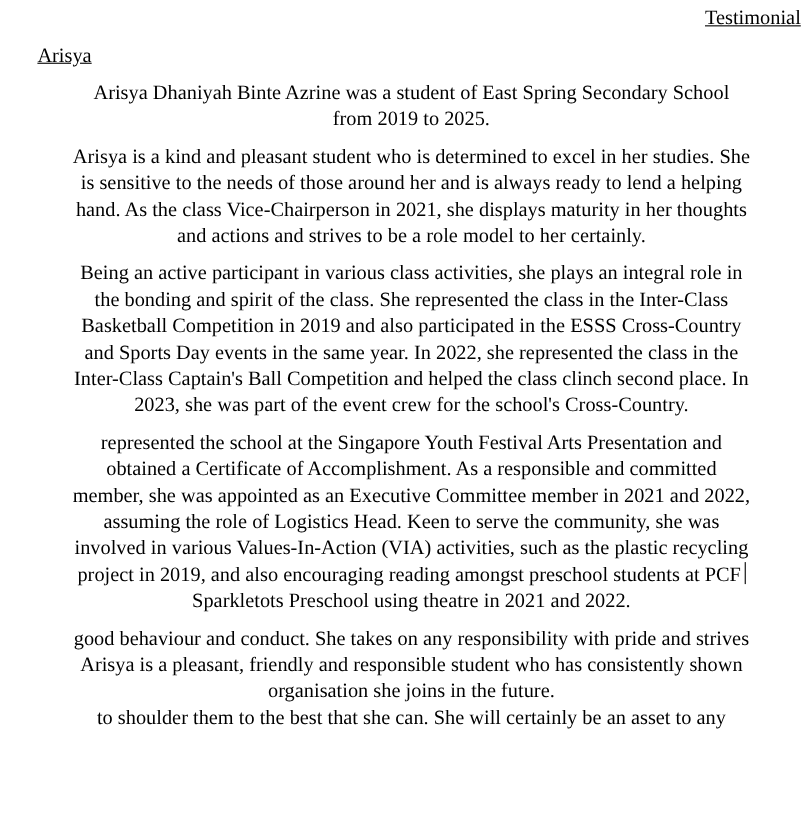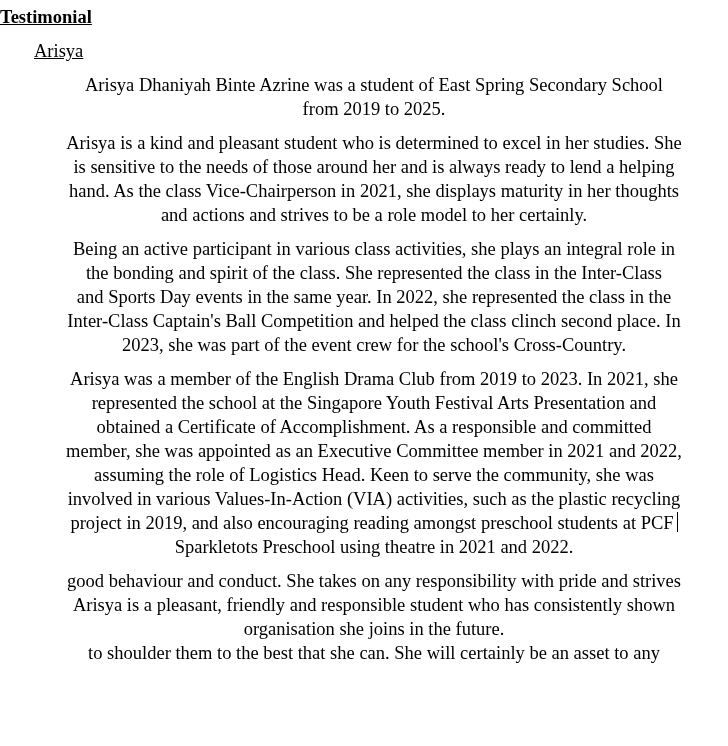--- a/index.html
+++ b/index.html
@@ -1,19 +1,19 @@
 <!DOCTYPE html>
 <html><head>
   <meta charset="utf-8">
   <style>
     html, body { margin: 0; padding: 0; background: #ffffff; }
     body { width: 728px; height: 746px; overflow: hidden; position: relative;
       font-family: "Liberation Serif", "DejaVu Serif", serif; color: #000; }
-    .title { position: absolute; left: 0; width: 728px; top: 6px; text-align: left;
-      font-weight: bold; font-size: 18.5px; text-decoration: underline; line-height: 22px; }
+    .title { position: absolute; left: 0; width: 728px; top: 6px; text-align: right;
+      font-weight: normal; font-size: 18.5px; text-decoration: underline; line-height: 22px; }
     .doc { position: absolute; left: 34px; top: 39px; width: 680px; font-size: 18.5px; }
     .name { text-decoration: underline; line-height: 24px; height: 24px; margin-bottom: 10px; }
     .para { margin-bottom: 10px; text-align: center; }
     .line { display: block; white-space: nowrap; line-height: 24px; height: 24px; }
     .cursor { display: inline-block; width: 1px; height: 20px; background: #000;
       vertical-align: -3px; margin-left: 3px; }
   </style>
 </head>
 <body>
 
@@ -30,27 +30,27 @@
   <div class="para">
     <span class="line">Arisya is a kind and pleasant student who is determined to excel in her studies. She</span>
     <span class="line">is sensitive to the needs of those around her and is always ready to lend a helping</span>
     <span class="line">hand. As the class Vice-Chairperson in 2021, she displays maturity in her thoughts</span>
     <span class="line">and actions and strives to be a role model to her certainly.</span>
   </div>
 
   <div class="para">
     <span class="line">Being an active participant in various class activities, she plays an integral role in</span>
     <span class="line">the bonding and spirit of the class. She represented the class in the Inter-Class</span>
+    <span class="line">Basketball Competition in 2019 and also participated in the ESSS Cross-Country</span>
     <span class="line">and Sports Day events in the same year. In 2022, she represented the class in the</span>
     <span class="line">Inter-Class Captain's Ball Competition and helped the class clinch second place. In</span>
     <span class="line">2023, she was part of the event crew for the school's Cross-Country.</span>
   </div>
 
   <div class="para">
-    <span class="line">Arisya was a member of the English Drama Club from 2019 to 2023. In 2021, she</span>
     <span class="line">represented the school at the Singapore Youth Festival Arts Presentation and</span>
     <span class="line">obtained a Certificate of Accomplishment. As a responsible and committed</span>
     <span class="line">member, she was appointed as an Executive Committee member in 2021 and 2022,</span>
     <span class="line">assuming the role of Logistics Head. Keen to serve the community, she was</span>
     <span class="line">involved in various Values-In-Action (VIA) activities, such as the plastic recycling</span>
     <span class="line"><span>project in 2019, and also encouraging reading amongst preschool students at PCF</span><span class="cursor"></span></span>
     <span class="line">Sparkletots Preschool using theatre in 2021 and 2022.</span>
   </div>
 
   <div class="para">

